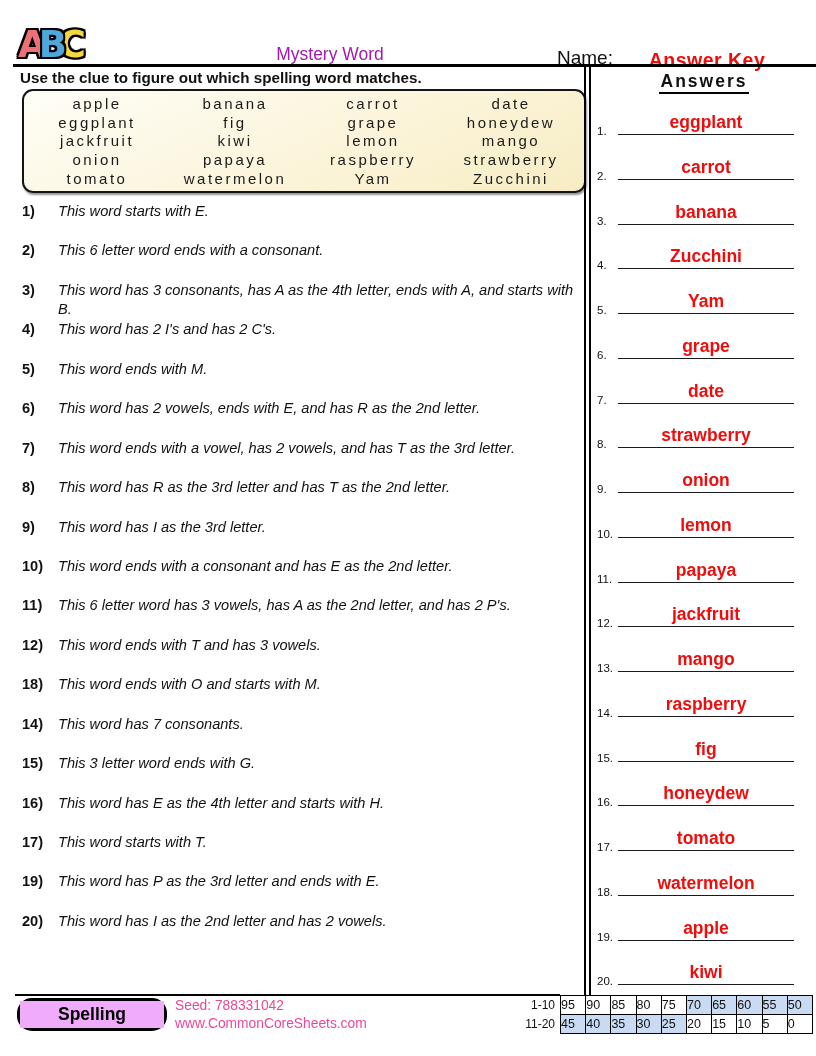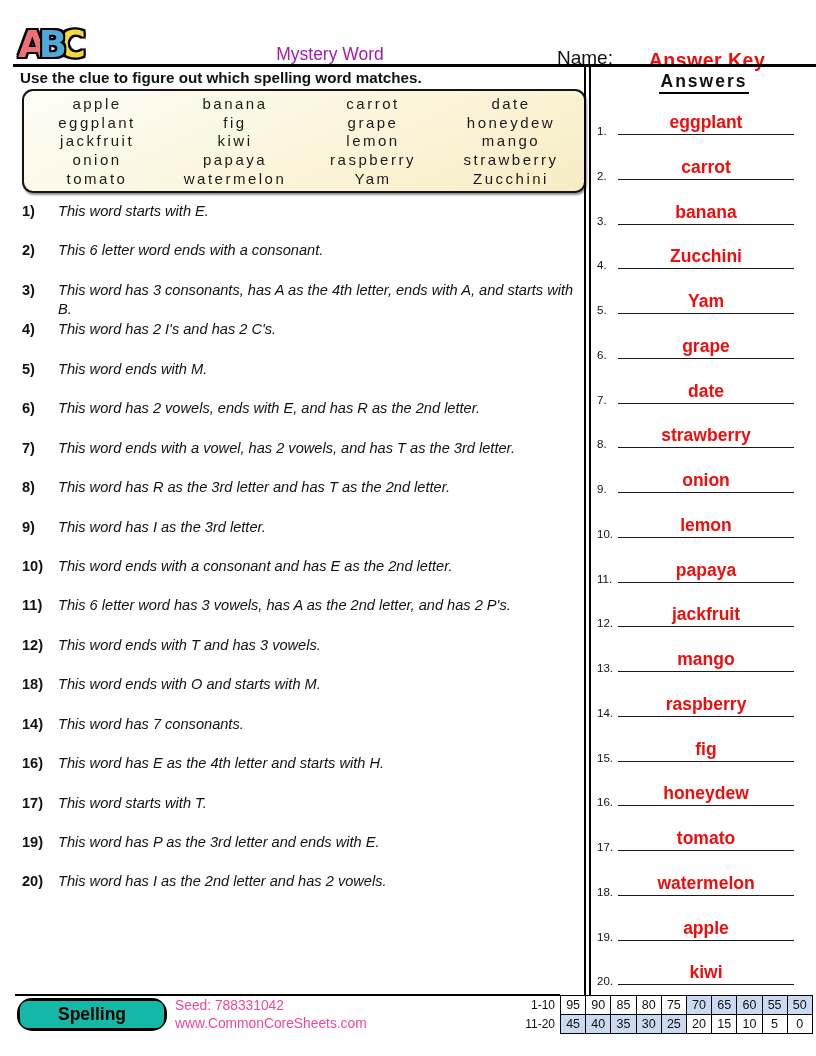--- a/index.html
+++ b/index.html
@@ -47,27 +47,27 @@
   .answer-list{position:absolute;left:0;top:24.25px;width:224px;}
   .arow{position:relative;height:44.75px;}
   .aline{position:absolute;left:26px;right:22px;bottom:0;border-bottom:1.7px solid #1a1a1a;}
   .atext{position:absolute;left:26px;right:22px;bottom:2px;text-align:center;
          font-size:17.5px;font-weight:bold;color:var(--red);}
   .anum{position:absolute;left:5px;bottom:-2px;font-size:11.5px;color:#111;}
 
   
   .footer-rule{position:absolute;left:15px;top:994px;width:545px;height:2.2px;background:#000;}
   .badge{position:absolute;left:17px;top:998px;width:150px;height:33px;background:#000;border-radius:15px;}
-  .badge-inner{position:absolute;left:3px;right:3px;top:3px;bottom:3px;background:#14b8a6;border-radius:8px;
+  .badge-inner{position:absolute;left:3px;right:3px;top:3px;bottom:3px;background:#f0abfc;border-radius:1px;
       display:flex;align-items:center;justify-content:center;font-size:17.5px;font-weight:bold;color:#000;}
   .meta{position:absolute;left:175px;top:997px;font-size:13.8px;line-height:18px;color:#ec4899;}
   .score-table{position:absolute;left:519px;top:995px;border-collapse:collapse;}
   .score-table td{padding:0;font-size:12.5px;height:18.2px;}
   .score-table td.lbl{border:none;text-align:right;padding-right:5px;font-size:12px;min-width:36px;}
-  .score-table td.cell{border:1.5px solid #000;width:24.2px;text-align:center;background:#fff;margin-left:19px;}
+  .score-table td.cell{border:1.5px solid #000;width:24.2px;background:#fff;margin-left:19px;}
   .score-table td.cell.hl{background:var(--cellblue);}
 </style>
 </head>
 <body>
 
 <div class="page">
 
   <div class="logo"><span class="logo-letter" style="color: rgb(238, 111, 118);">A</span><span class="logo-letter" style="color: rgb(79, 168, 220);">B</span><span class="logo-letter" style="color: rgb(245, 215, 62);">C</span></div>
   <div class="title">Mystery Word</div>
   <div class="name-label">Name:</div>
@@ -146,20 +146,24 @@
         <span class="qnum">12)</span>
         <span class="qtext">This word ends with T and has 3 vowels.</span>
       </div>
       <div class="q">
         <span class="qnum">18)</span>
         <span class="qtext">This word ends with O and starts with M.</span>
       </div>
       <div class="q">
         <span class="qnum">14)</span>
         <span class="qtext">This word has 7 consonants.</span>
+      </div>
+      <div class="q">
+        <span class="qnum">15)</span>
+        <span class="qtext">This 3 letter word ends with G.</span>
       </div>
       <div class="q">
         <span class="qnum">16)</span>
         <span class="qtext">This word has E as the 4th letter and starts with H.</span>
       </div>
       <div class="q">
         <span class="qnum">17)</span>
         <span class="qtext">This word starts with T.</span>
       </div>
       <div class="q">

